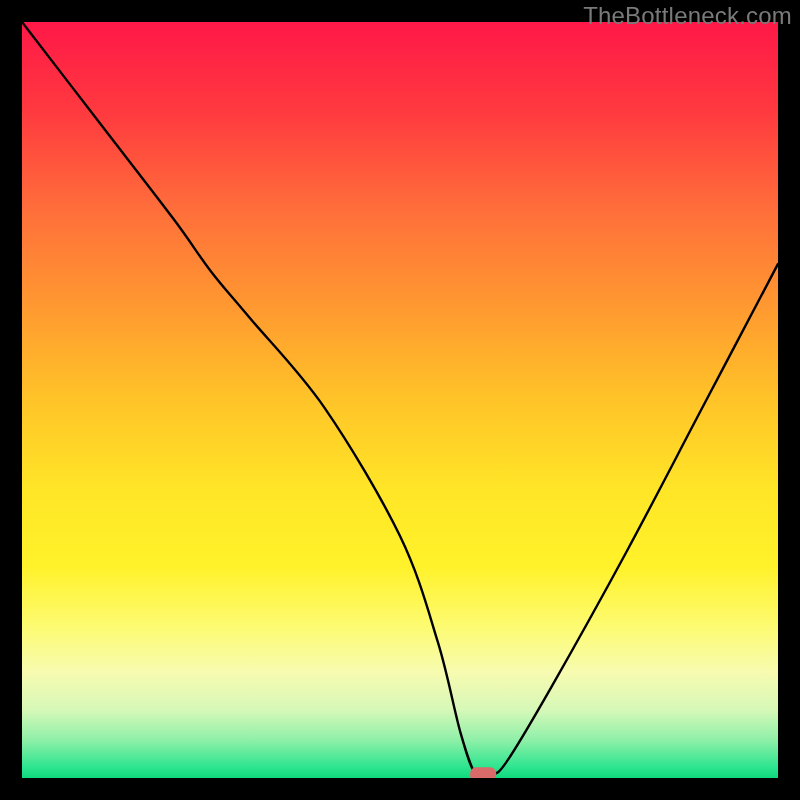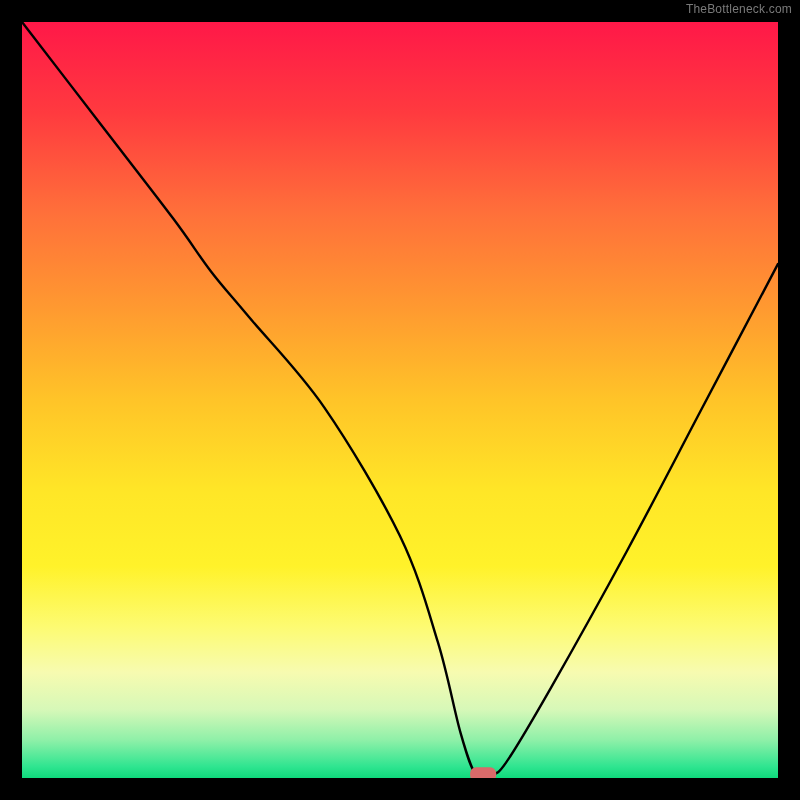--- a/index.html
+++ b/index.html
@@ -14,21 +14,21 @@
   .bg-black {
     position: absolute;
     inset: 0;
     background: #000;
   }
   .watermark {
     position: absolute;
     top: 2px;
     right: 8px;
     color: #7a7a7a;
-    font-size: 12px;
+    font-size: 24px;
     font-weight: 400;
     letter-spacing: 0.2px;
     z-index: 30;
   }
   .plot-wrap {
     position: absolute;
     left: 22px;
     top: 22px;
     width: 756px;
     height: 756px;

